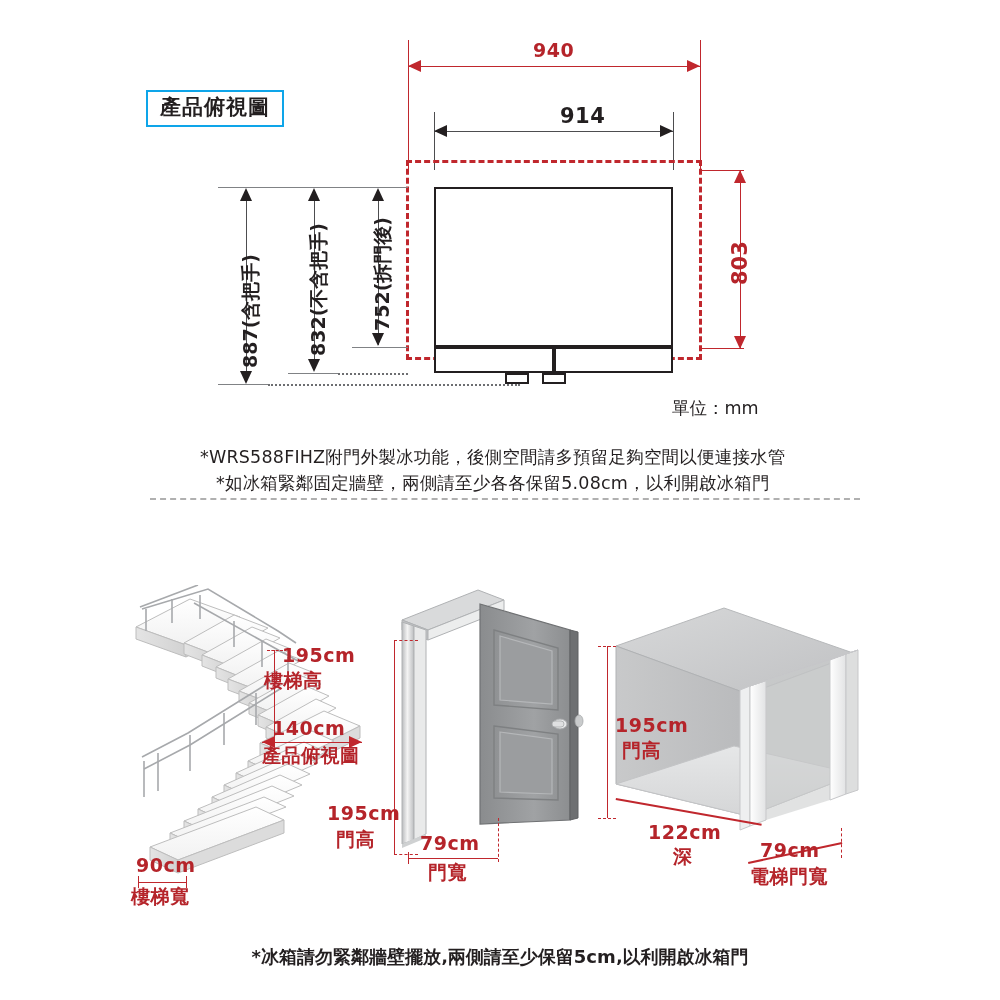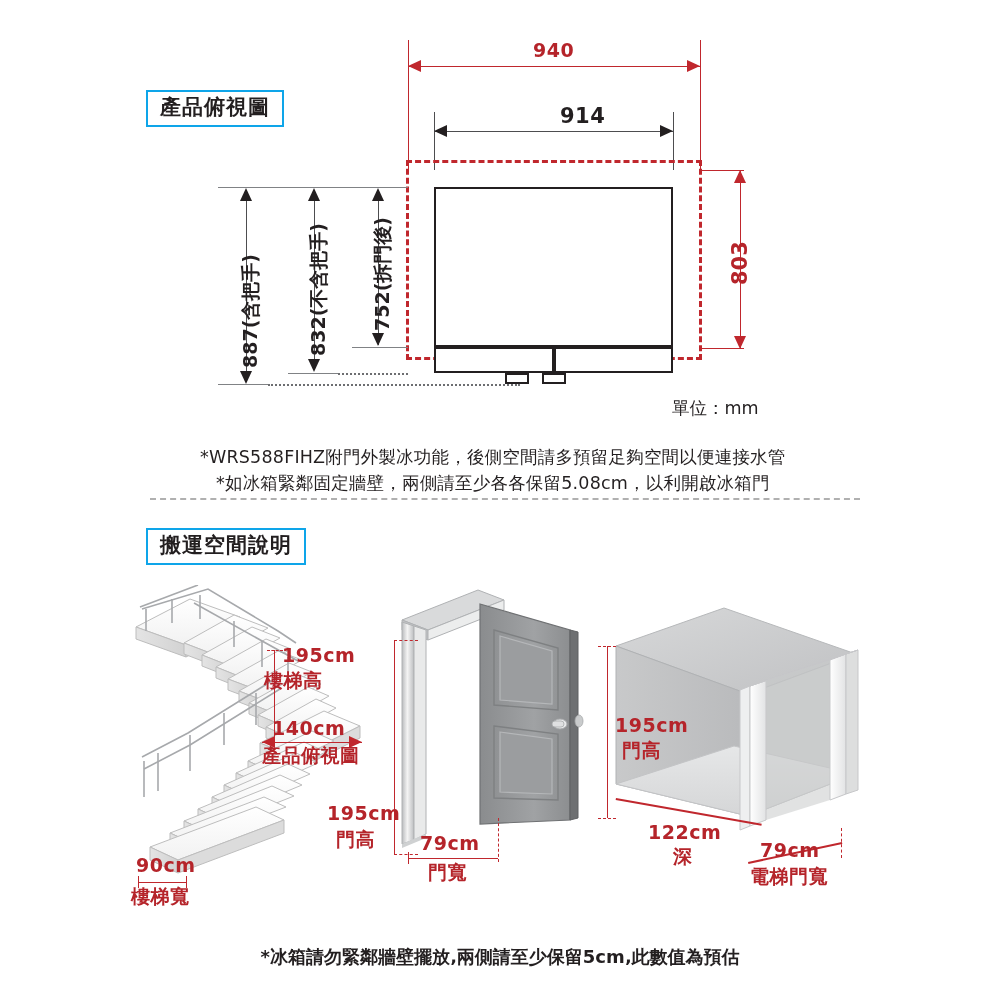--- a/index.html
+++ b/index.html
@@ -173,21 +173,20 @@
 
   <div class="note" style="left:200px; top:445px;">
     <span>*</span><span>WRS588FIHZ附門外製冰功能，後側空間請多預留足夠空間以便連接水管</span>
   </div>
   <div class="note" style="left:216px; top:471px;">
     <span>*</span><span>如冰箱緊鄰固定牆壁，兩側請至少各各保留5.08cm，以利開啟冰箱門</span>
   </div>
 
   <div id="divider"></div>
 
-  <div class="sec-title" id="sec-title-2">搬運空間說明</div>
 
   <svg class="ill" style="left:128px; top:585px;" width="260" height="300" viewBox="0 0 260 300">
     <defs>
       <linearGradient id="stepTop" x1="0" y1="0" x2="0" y2="1">
         <stop offset="0%" stop-color="#ffffff"></stop>
           <stop offset="100%" stop-color="#f2f2f2"></stop>
       </linearGradient>
       <linearGradient id="stepSide" x1="0" y1="0" x2="1" y2="0">
         <stop offset="0%" stop-color="#e4e4e4"></stop>
           <stop offset="100%" stop-color="#d2d2d2"></stop>
@@ -376,15 +375,15 @@
               background:#c0272d; transform-origin:0 0; transform:rotate(10deg);"></div>
   <div class="txt dim-num red" style="left:648px; top:822px;">122cm</div>
   <div class="txt dim-num red bold" style="left:673px; top:846px;">深</div>
 
   <div style="position:absolute; left:748px; top:862px; width:96px; height:2px;
               background:#c0272d; transform-origin:0 0; transform:rotate(-12deg);"></div>
   <div class="vline red-thin" style="left:841px; top:828px; height:30px; border-left-style:dashed;"></div>
   <div class="txt dim-num red" style="left:760px; top:840px;">79cm</div>
   <div class="txt dim-num red bold" style="left:750px; top:866px;">電梯門寬</div>
 
-  <div id="foot-note-2">*冰箱請勿緊鄰牆壁擺放‚兩側請至少保留5cm‚此數值為預估</div>
+  <div id="foot-note-2">*冰箱請勿緊鄰牆壁擺放‚兩側請至少保留5cm‚以利開啟冰箱門</div>
 
 </div>
 
 </body></html>

